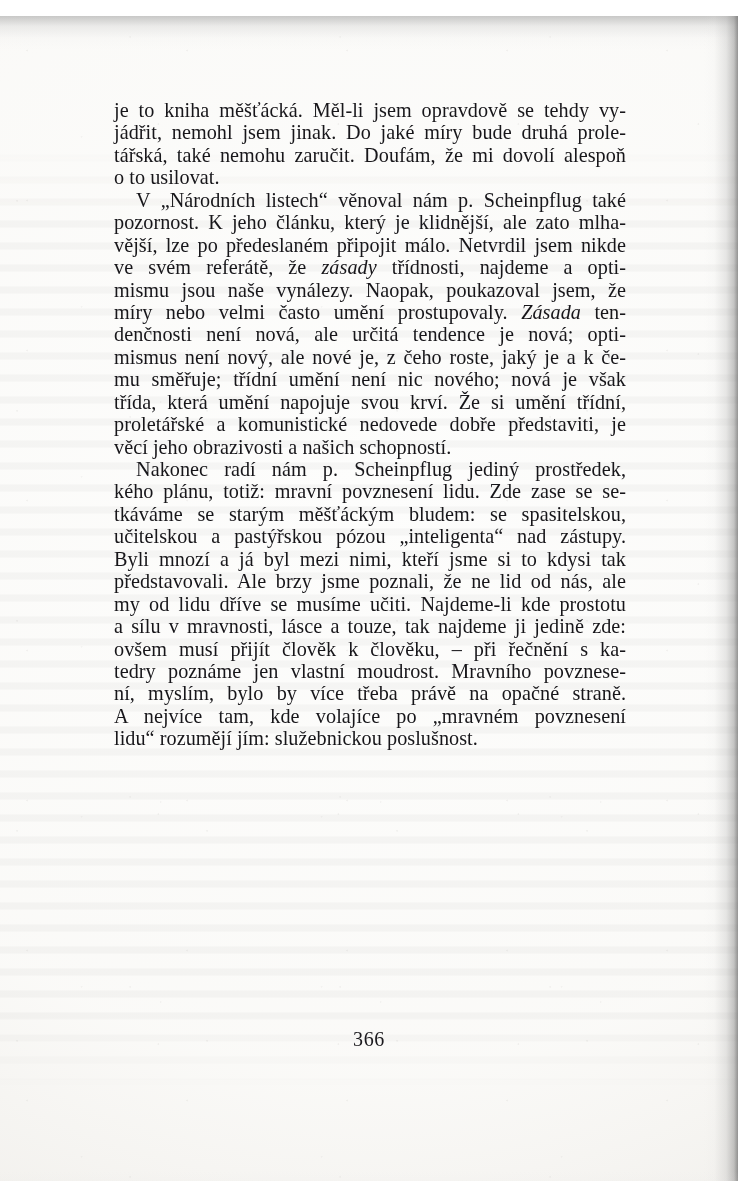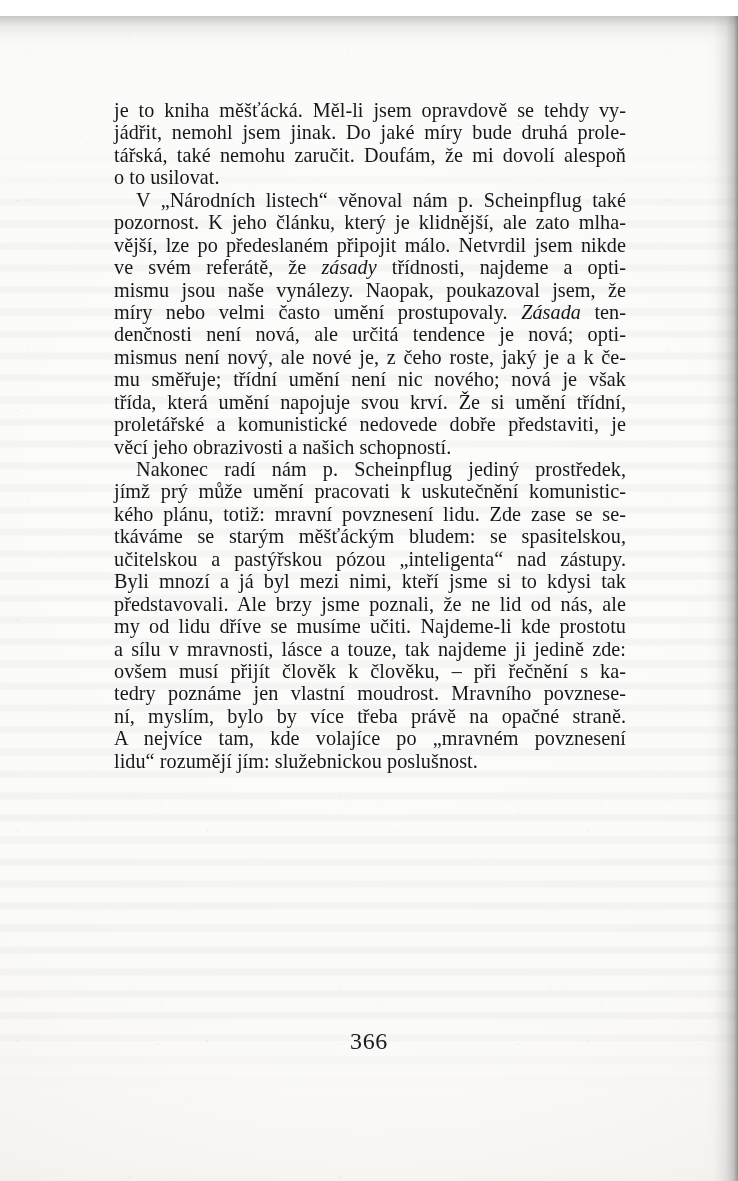--- a/index.html
+++ b/index.html
@@ -124,21 +124,21 @@
     font-style: italic;
   }
 
   
   .folio {
     position: absolute;
     left: 0;
     right: 0;
     top: 1012px;
     text-align: center;
-    font-size: 24px;
+    font-size: 20px;
     color: #1b1a1e;
     font-family: "Liberation Serif", "DejaVu Serif", serif;
     letter-spacing: 0.6px;
   }
 </style>
 </head>
 <body>
 
 <div class="page">
 
@@ -165,21 +165,20 @@
       <div class="line j">denčnosti není nová, ale určitá tendence je nová; opti-</div>
       <div class="line j">mismus není nový, ale nové je, z čeho roste, jaký je a k če-</div>
       <div class="line j">mu směřuje; třídní umění není nic nového; nová je však</div>
       <div class="line j">třída, která umění napojuje svou krví. Že si umění třídní,</div>
       <div class="line j">proletářské a komunistické nedovede dobře představiti, je</div>
       <div class="line last">věcí jeho obrazivosti a našich schopností.</div>
     </div>
 
     <div>
       <div class="line j indent">Nakonec radí nám p. Scheinpflug jediný prostředek,</div>
-      <div class="line j">jímž prý může umění pracovati k uskutečnění komunistic-</div>
       <div class="line j">kého plánu, totiž: mravní povznesení lidu. Zde zase se se-</div>
       <div class="line j">tkáváme se starým měšťáckým bludem: se spasitelskou,</div>
       <div class="line j">učitelskou a pastýřskou pózou „inteligenta“ nad zástupy.</div>
       <div class="line j">Byli mnozí a já byl mezi nimi, kteří jsme si to kdysi tak</div>
       <div class="line j">představovali. Ale brzy jsme poznali, že ne lid od nás, ale</div>
       <div class="line j">my od lidu dříve se musíme učiti. Najdeme-li kde prostotu</div>
       <div class="line j">a sílu v mravnosti, lásce a touze, tak najdeme ji jedině zde:</div>
       <div class="line j">ovšem musí přijít člověk k člověku, – při řečnění s ka-</div>
       <div class="line j">tedry poznáme jen vlastní moudrost. Mravního povznese-</div>
       <div class="line j">ní, myslím, bylo by více třeba právě na opačné straně.</div>

